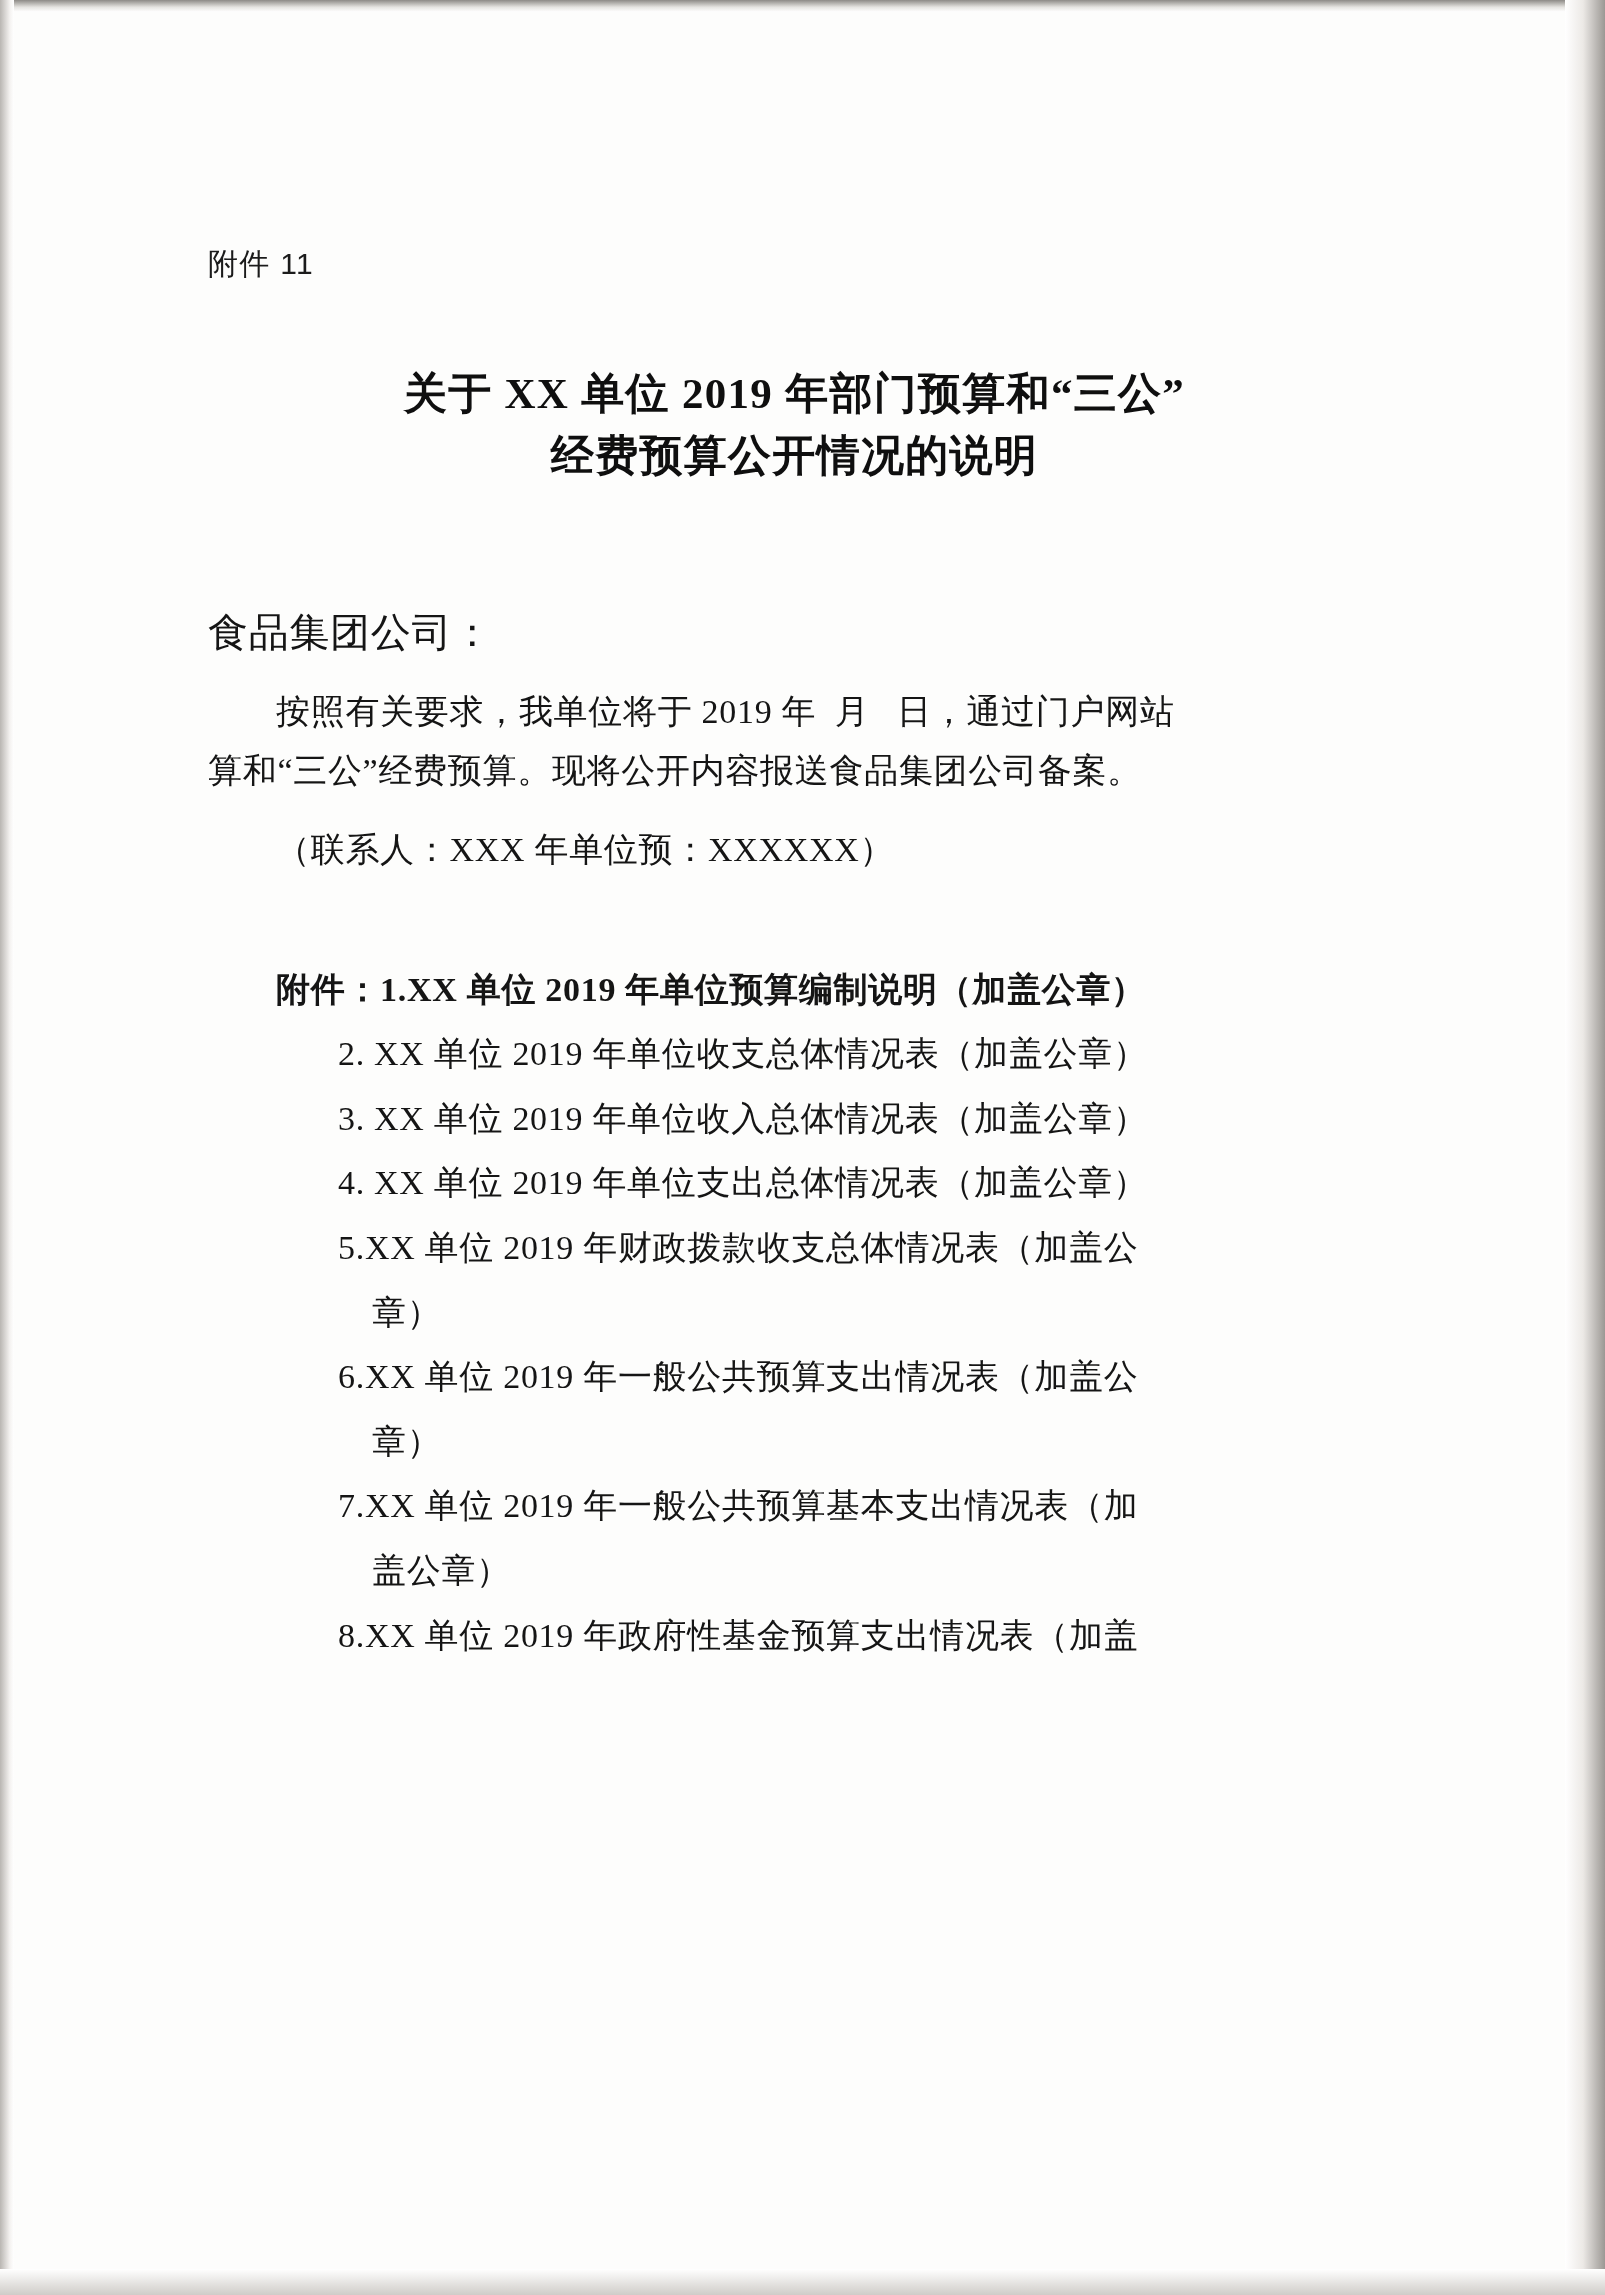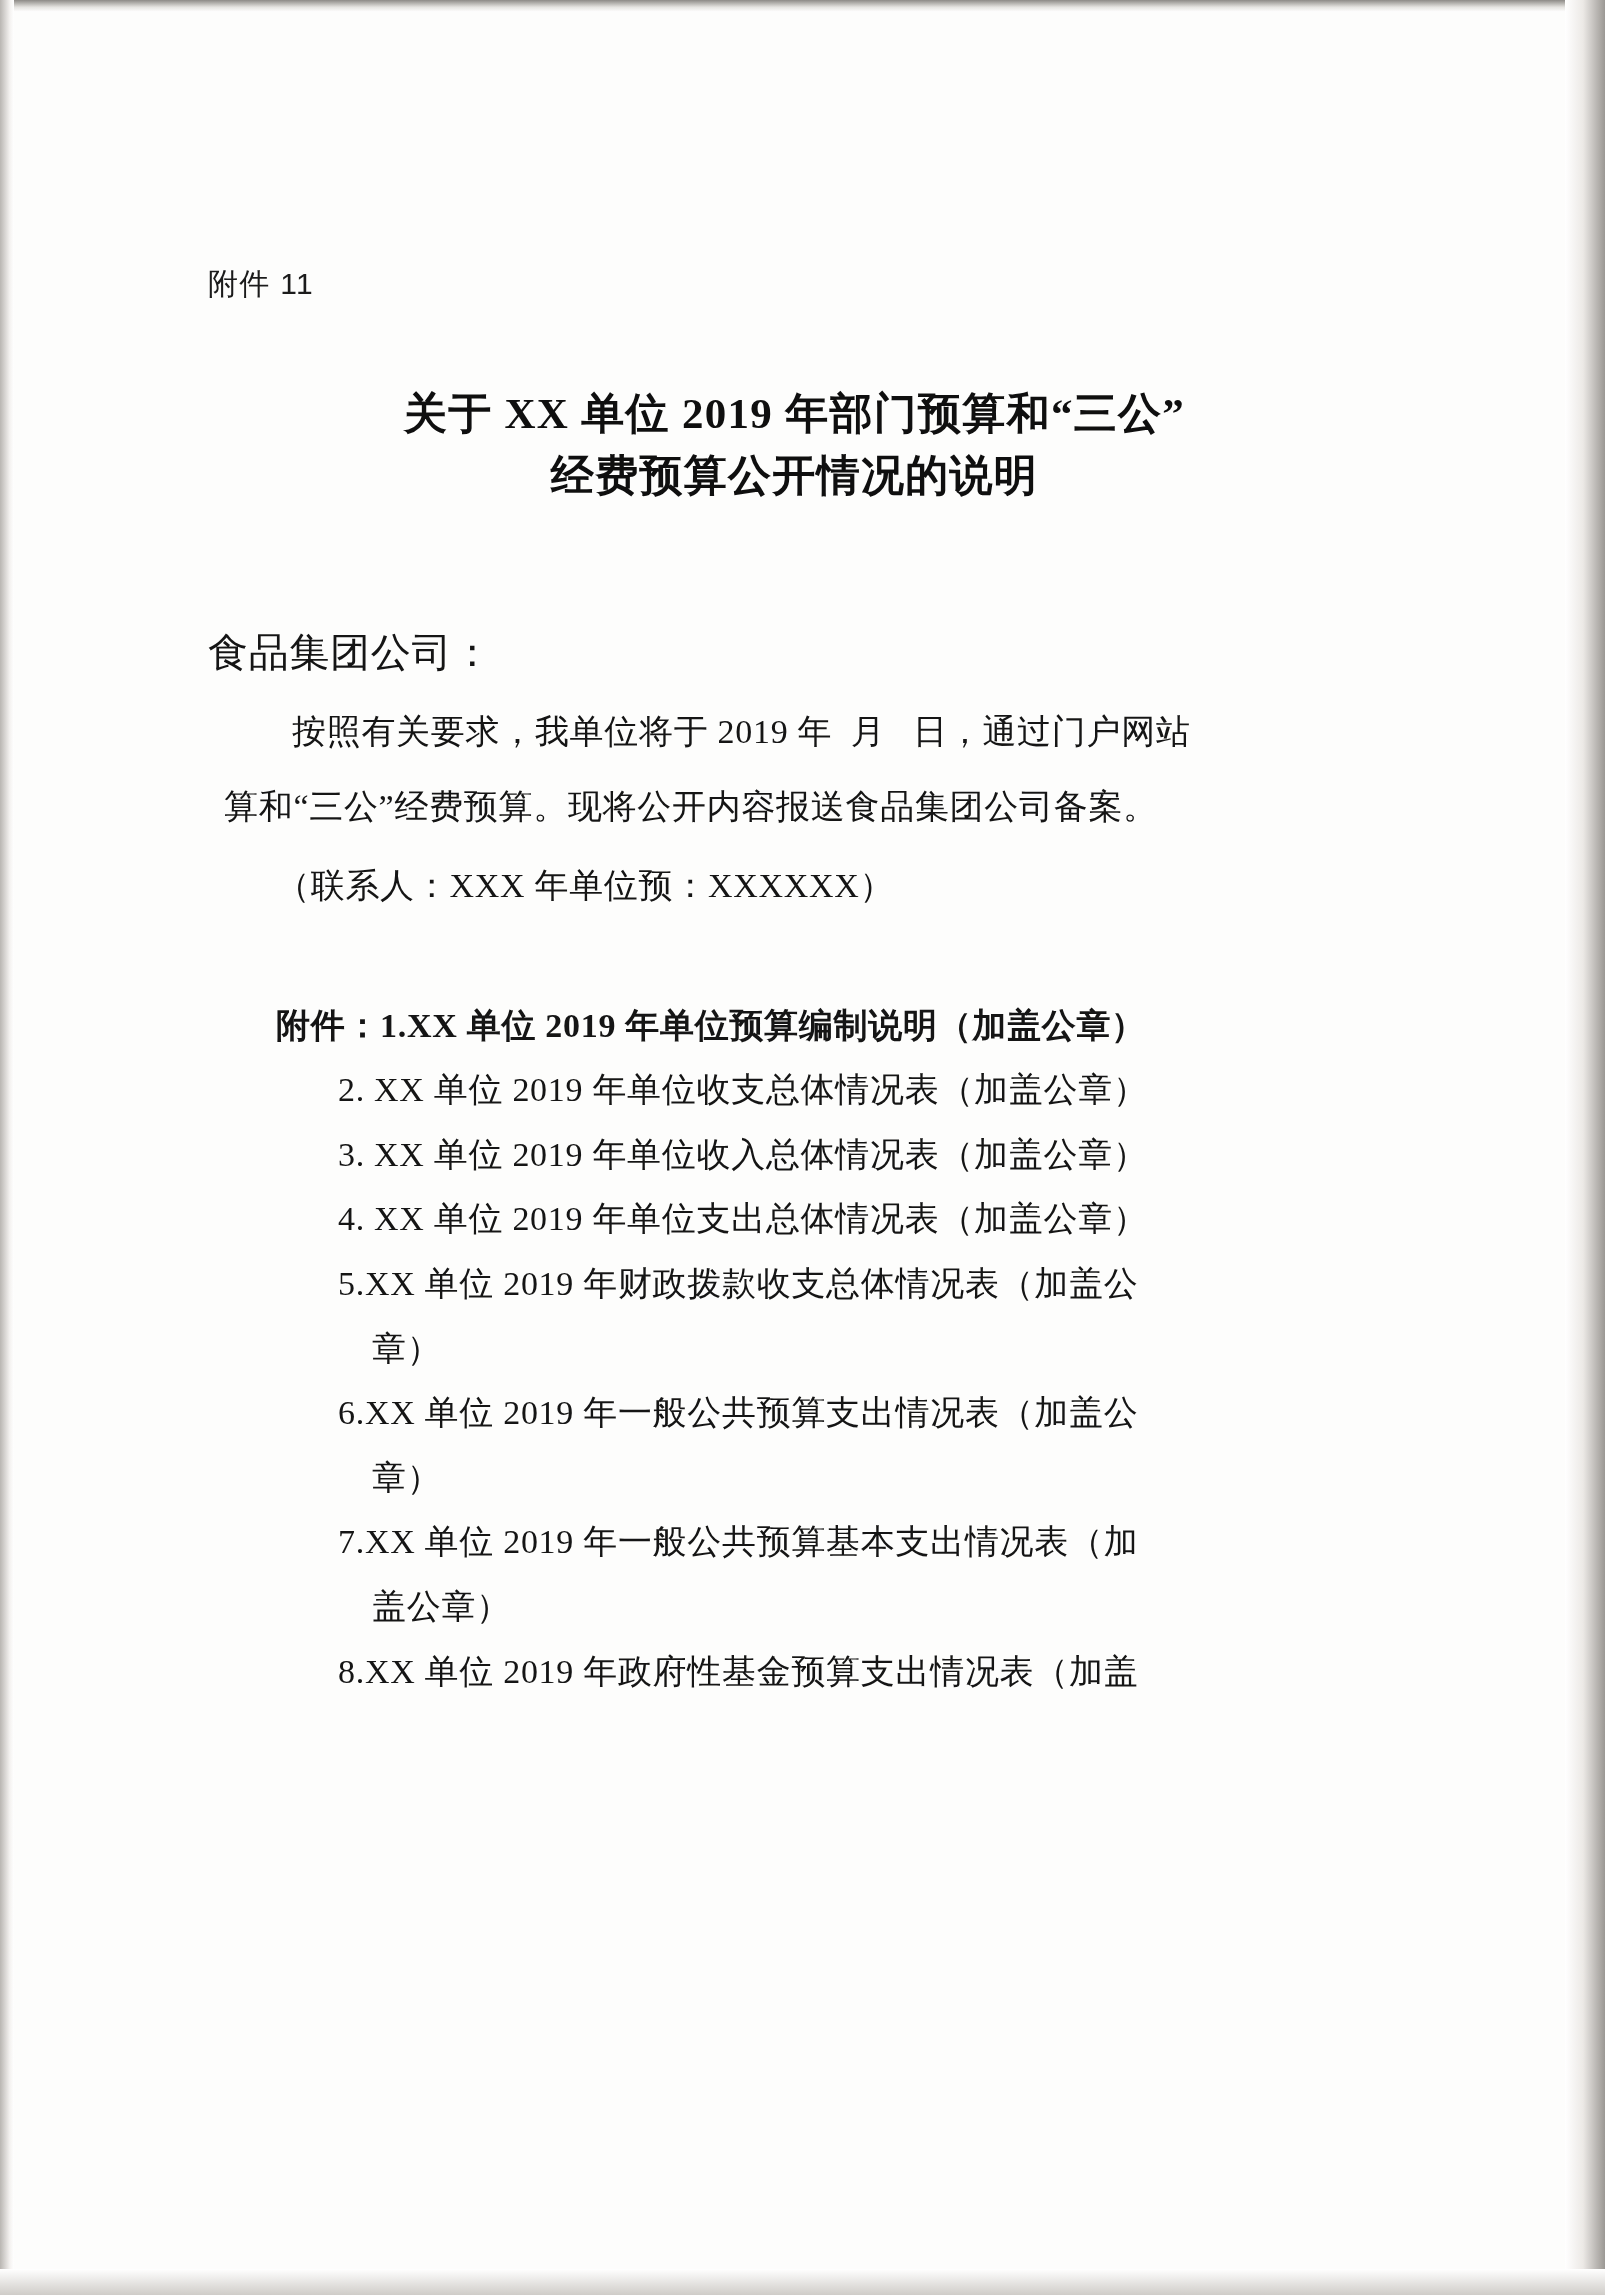--- a/index.html
+++ b/index.html
@@ -45,21 +45,21 @@
     position: absolute;
     left: 14.3px;
     top: 11.7px;
     right: 40px;
     bottom: 26px;
     background: #fdfdfc;
   }
   .content {
     position: absolute;
     left: 208px;
-    top: 264px;
+    top: 244px;
     width: 1173px;
   }
 
   .attach-label {
     font-family: "Liberation Sans", sans-serif;
     font-size: 30px;
     letter-spacing: 1.3px;
     color: #1b1b1b;
     margin-bottom: 78px;
   }
@@ -82,21 +82,21 @@
   .salutation {
     font-size: 40px;
     letter-spacing: 0.7px;
     margin-top: 117px;
     margin-bottom: 22px;
   }
 
   p.body-line {
     font-size: 34px;
     line-height: 1.75;
-    margin: 16px;
+    margin: 0;
     letter-spacing: 0.7px;
     white-space: pre-wrap;
   }
   .indent2 { text-indent: 68px; }
 
   .blank-rule {
     display: inline-block;
     width: 280px;
     border-bottom: 2px solid #222;
     vertical-align: 3.9px;

